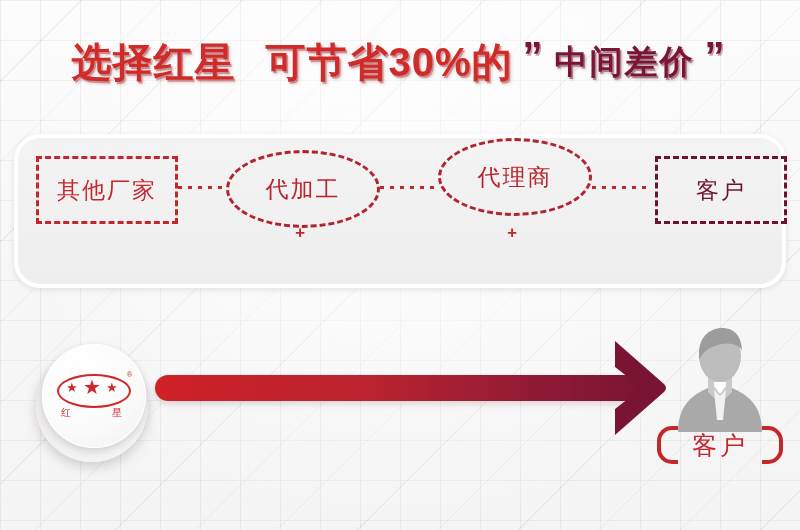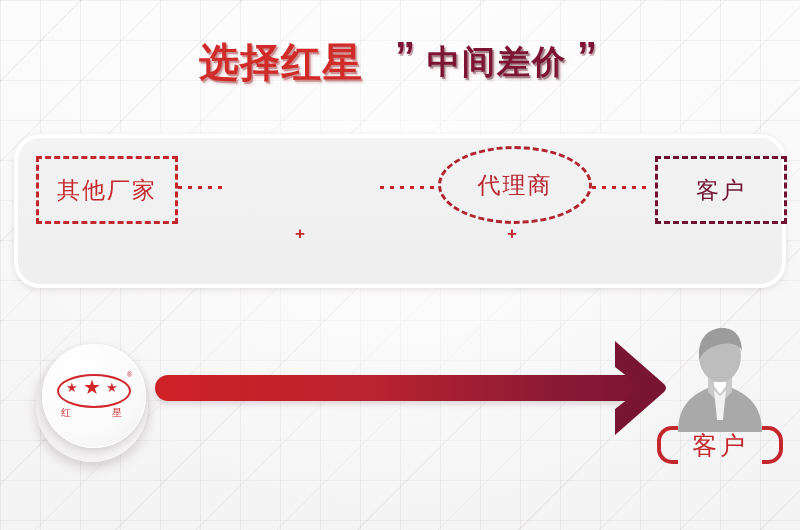--- a/index.html
+++ b/index.html
@@ -53,31 +53,31 @@
     position:absolute;left:14px;top:134px;width:772px;height:154px;
     border-radius:26px;
     background:linear-gradient(180deg,#f4f3f3 0%,#efeeee 100%);
     box-shadow:
       inset 0 0 0 4px #ffffff,
       inset 0 1px 2px rgba(0,0,0,.05),
       0 2px 6px rgba(120,110,115,.18);
   }
 
   
-  .chain{position:absolute;left:14px;top:134px;width:772px;height:154px;}
+  .chain{position:absolute;left:14px;top:134px;width:772px;height:154px;font-family:Liberation Mono, monospace;}
 
   .node{position:absolute;display:flex;align-items:center;justify-content:center;
         color:#c3272b;font-size:23px;letter-spacing:2px;}
   .node.rect{border:3px dashed #c3272b;}
   .node.rect.dark{border-color:#6e1230;color:#6e1230;}
   .node.oval{border:3px dashed #b02430;border-radius:50%;color:#b8242e;}
 
   .n1{left:22px;top:22px;width:136px;height:62px;}
   .n2{left:212px;top:16px;width:148px;height:72px;}
-  .n3{left:424px;top:12px;width:148px;height:72px;}
+  .n3{left:424px;top:4px;width:148px;height:72px;}
   .n4{left:641px;top:22px;width:126px;height:62px;}
 
   .dots{position:absolute;top:52px;height:3px;
     background-image:linear-gradient(to right,#c3272b 0 4px,transparent 4px 10px);
     background-size:10px 3px;background-repeat:repeat-x;}
   .d1{left:164px;width:44px;}
   .d2{left:366px;width:54px;}
   .d3{left:578px;width:58px;}
 
   .fee{position:absolute;width:200px;text-align:center;color:#c3272b;}
@@ -131,32 +131,34 @@
 <body>
 
 <div id="stage">
 
   <div class="grid"></div>
   <div class="vig"></div>
 
   <div class="title">
     <span class="t-main">选择红星</span>
     <span class="t-gap"></span>
+    <span class="t-main">可节省30%的</span>
     <span class="t-quote">”</span>
     <span class="t-hl">中间差价</span>
     <span class="t-quote">”</span>
   </div>
 
   <div class="panel"></div>
   <div class="chain">
 
     <div class="node rect n1">其他厂家</div>
 
     <div class="dots d1"></div>
 
+    <div class="node oval n2">代加工</div>
 
     <div class="dots d2"></div>
 
     <div class="node oval n3">代理商</div>
 
     <div class="dots d3"></div>
 
     <div class="node rect dark n4">客户</div>
 
     <div class="fee f1">

